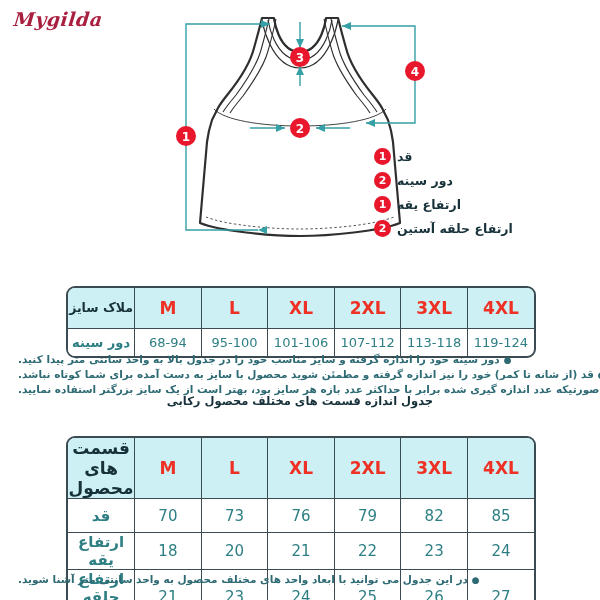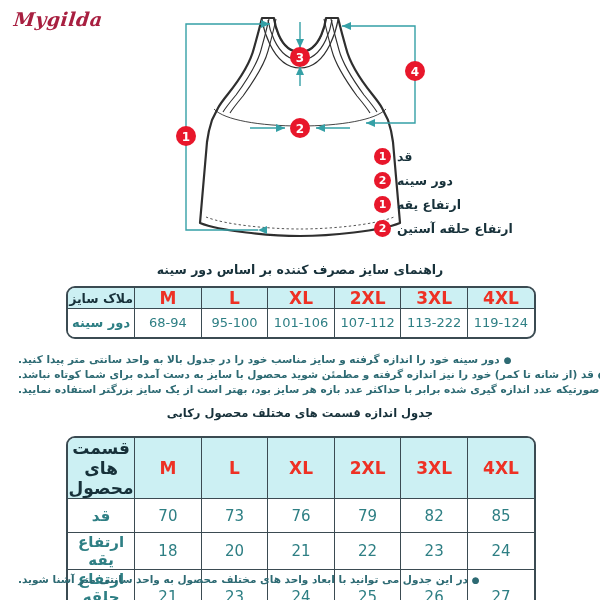--- a/index.html
+++ b/index.html
@@ -66,21 +66,21 @@
   
   .section-title {
     position: absolute;
     width: 100%;
     text-align: center;
     font-size: 12.5px;
     font-weight: 700;
     color: #17313a;
   }
   #title-1 { top: 262px; }
-  #title-2 { top: 406px; font-size: 11.5px; }
+  #title-2 { top: 394px; font-size: 11.5px; }
 
   
   .tbl-wrap {
     position: absolute;
     border: 2px solid #3b4b52;
     border-radius: 9px;
     overflow: hidden;
     background: #ffffff;
   }
   #tbl1 { left: 66px; top: 286px; width: 470px; }
@@ -102,21 +102,21 @@
   tr > *:first-child { border-right: none; }
   tr > *:last-child  { border-left: none; }
   thead tr th { border-top: none; }
   tbody tr:last-child td { border-bottom: none; }
 
   thead th {
     background: #ccf0f3;
     color: #ee3124;
     font-weight: 700;
     font-size: 17px;
-    height: 20px;
+    height: 40px;
   }
   thead th.rowlabel-head {
     color: #17313a;
     font-size: 12.5px;
     font-weight: 700;
   }
   td.rowlabel {
     background: #ffffff;
     color: #17313a;
     font-weight: 700;
@@ -259,39 +259,38 @@
     <div class="legend-row">
       <span class="legend-badge">1</span>
       <span class="legend-label">ارتفاع یقه</span>
     </div>
     <div class="legend-row">
       <span class="legend-badge">2</span>
       <span class="legend-label">ارتفاع حلقه آستین</span>
     </div>
   </div>
 
-  <div class="section-title" id="title-1">راهنمای سایز مصرف کننده بر اساس دور سینه</div>
 
   <div class="tbl-wrap" id="tbl1">
     <table>
       <thead>
         <tr>
           <th>4XL</th>
           <th>3XL</th>
           <th>2XL</th>
           <th>XL</th>
           <th>L</th>
           <th>M</th>
           <th class="rowlabel-head">ملاک سایز</th>
         </tr>
       </thead>
       <tbody>
         <tr>
           <td>119-124</td>
-          <td>113-222</td>
+          <td>113-118</td>
           <td>107-112</td>
           <td>101-106</td>
           <td>95-100</td>
           <td>68-94</td>
           <td class="rowlabel">دور سینه</td>
         </tr>
       </tbody>
     </table>
   </div>
 

